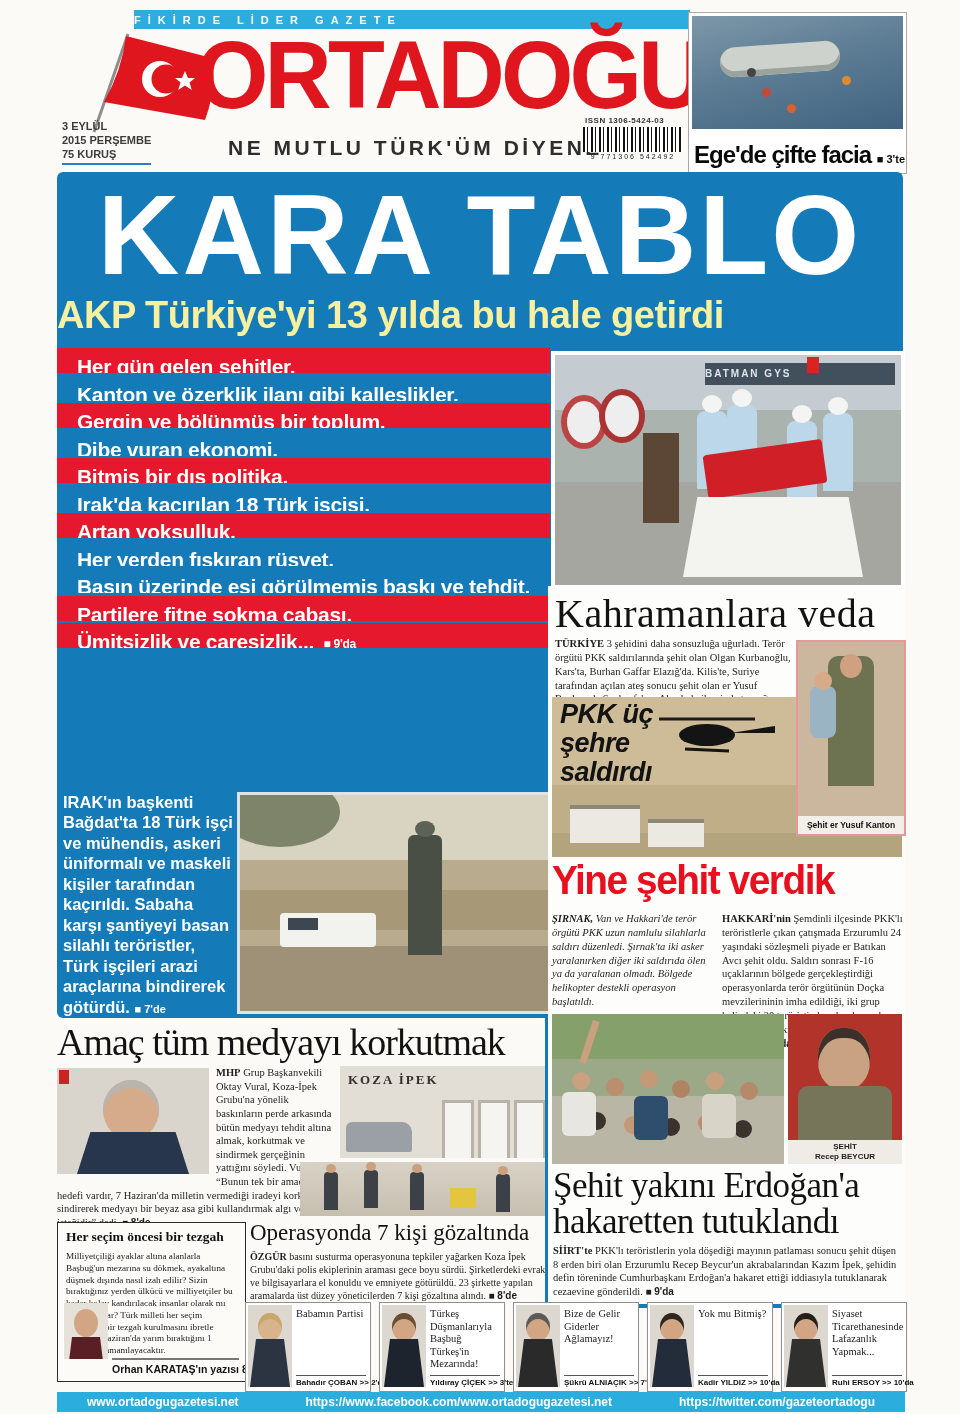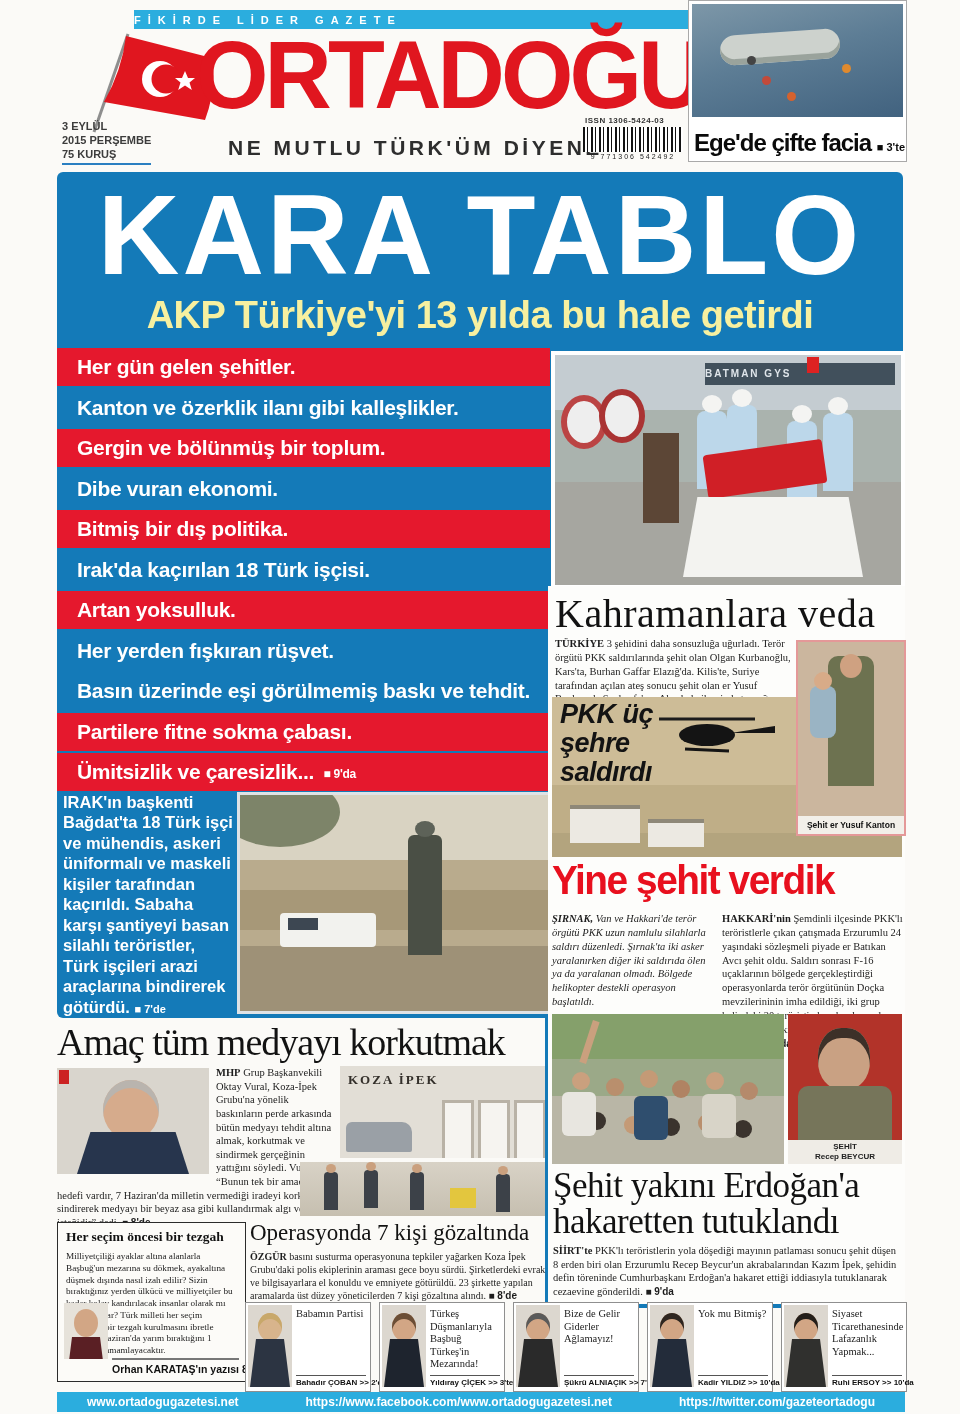--- a/index.html
+++ b/index.html
@@ -13,40 +13,40 @@
   .logo-text{left:196px;top:26px;font-size:97px;font-weight:900;color:#e0161f;letter-spacing:-4px;
     line-height:1;transform:scaleX(.96);transform-origin:left;white-space:nowrap;}
   .date-block{left:62px;top:120px;font-size:11px;font-weight:bold;color:#3c3c3c;line-height:1.25;
     border-bottom:2px solid #2a7fc1;padding-bottom:2px;}
   .slogan{left:228px;top:136px;font-size:21px;font-weight:bold;color:#2e2e2e;letter-spacing:3.5px;white-space:nowrap;}
   .issn{left:585px;top:116px;font-size:8px;font-weight:bold;color:#333;letter-spacing:.5px;}
   .barcode{left:583px;top:127px;width:100px;height:25px;
     background:repeating-linear-gradient(90deg,#111 0 2px,#fff 2px 4px,#111 4px 5px,#fff 5px 8px);}
   .barcode-num{left:583px;top:153px;width:100px;font-size:7px;color:#222;text-align:center;letter-spacing:2px;}
 
-  .ege-box{left:688px;top:0;width:217px;height:160px;background:#fff;border:1px solid #a9a9a9;}
+  .ege-box{left:688px;top:12px;width:217px;height:160px;background:#fff;border:1px solid #a9a9a9;}
   .ege-photo{position:absolute;left:3px;top:3px;right:3px;height:113px;
     background:linear-gradient(165deg,#7d97a8 0%,#5d7d95 45%,#41627f 100%);overflow:hidden;}
   .dinghy{position:absolute;left:28px;top:28px;width:120px;height:30px;background:#cdd2cd;
     border-radius:16px;transform:rotate(-4deg);box-shadow:inset 0 -6px 0 #9aa39c;}
   .dot{position:absolute;width:9px;height:9px;border-radius:50%;}
   .ege-title{position:absolute;left:5px;bottom:4px;font-size:24px;font-weight:900;color:#0a0a0a;
     letter-spacing:-1px;white-space:nowrap;}
   .ege-ref{font-size:11px;font-weight:900;letter-spacing:0;}
 
   
   .lead-bg{left:57px;top:172px;width:846px;height:846px;background:#147ab8;border-radius:6px;}
   .lead-bg2{left:545px;top:1000px;width:358px;height:308px;background:#147ab8;}
   .kara{left:57px;top:178px;width:846px;text-align:center;color:#fff;font-size:113px;font-weight:900;
     letter-spacing:3px;line-height:1.02;white-space:nowrap;}
-  .akp{left:57px;top:294px;width:846px;text-align:center;color:#f7f0a0;font-size:38px;font-weight:800;
+  .akp{left:57px;top:294px;width:846px;text-align:left;color:#f7f0a0;font-size:38px;font-weight:800;
     letter-spacing:-.5px;white-space:nowrap;}
 
   .bar-list{left:57px;top:348px;width:493px;}
-  .bar{height:38px;line-height:38px;margin-bottom:2.5px;padding-left:20px;color:#fff;
+  .bar{height:25px;line-height:38px;margin-bottom:2.5px;padding-left:20px;color:#fff;
     font-size:21px;font-weight:800;letter-spacing:-.3px;white-space:nowrap;overflow:hidden;}
   .bar.red{background:#e5182d;}
   .bar .pref{font-size:12px;font-weight:900;vertical-align:1px;margin-left:4px;}
 
   .kidnap{left:63px;top:792px;width:170px;color:#fff;font-size:16.5px;font-weight:800;line-height:1.24;}
   .kidnap .pref{font-size:11px;font-weight:900;}
 
   .bagdat-photo{left:237px;top:792px;width:308px;height:216px;border:3px solid #dfe3e6;
     background:linear-gradient(180deg,#d9d3c2 0 30%,#b9ab8d 30% 70%,#9e9177 70% 100%);overflow:hidden;}
   .wall{position:absolute;left:0;top:95px;width:100%;height:40px;background:#a79878;}

